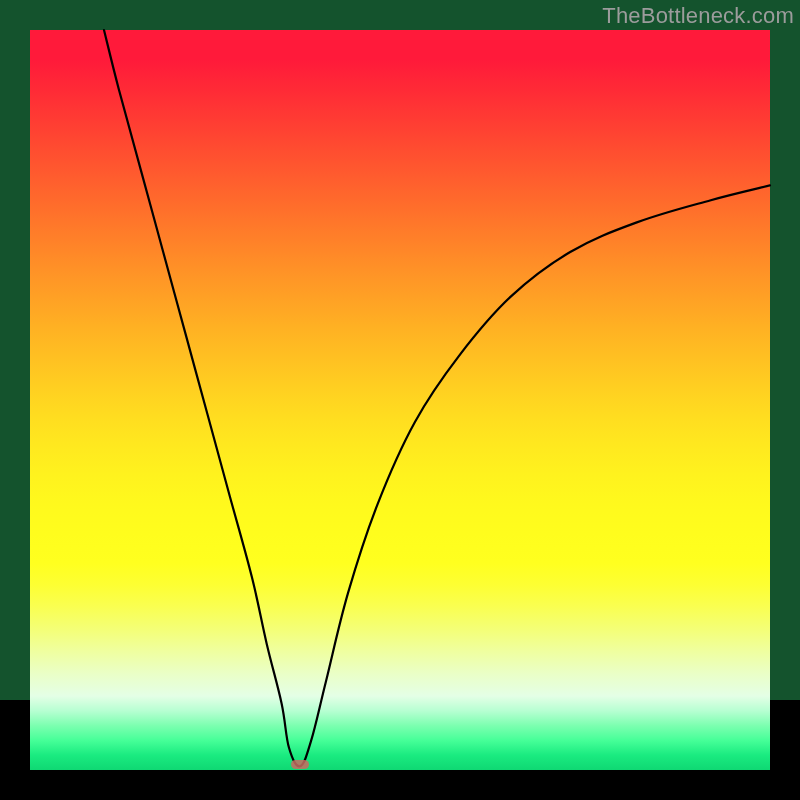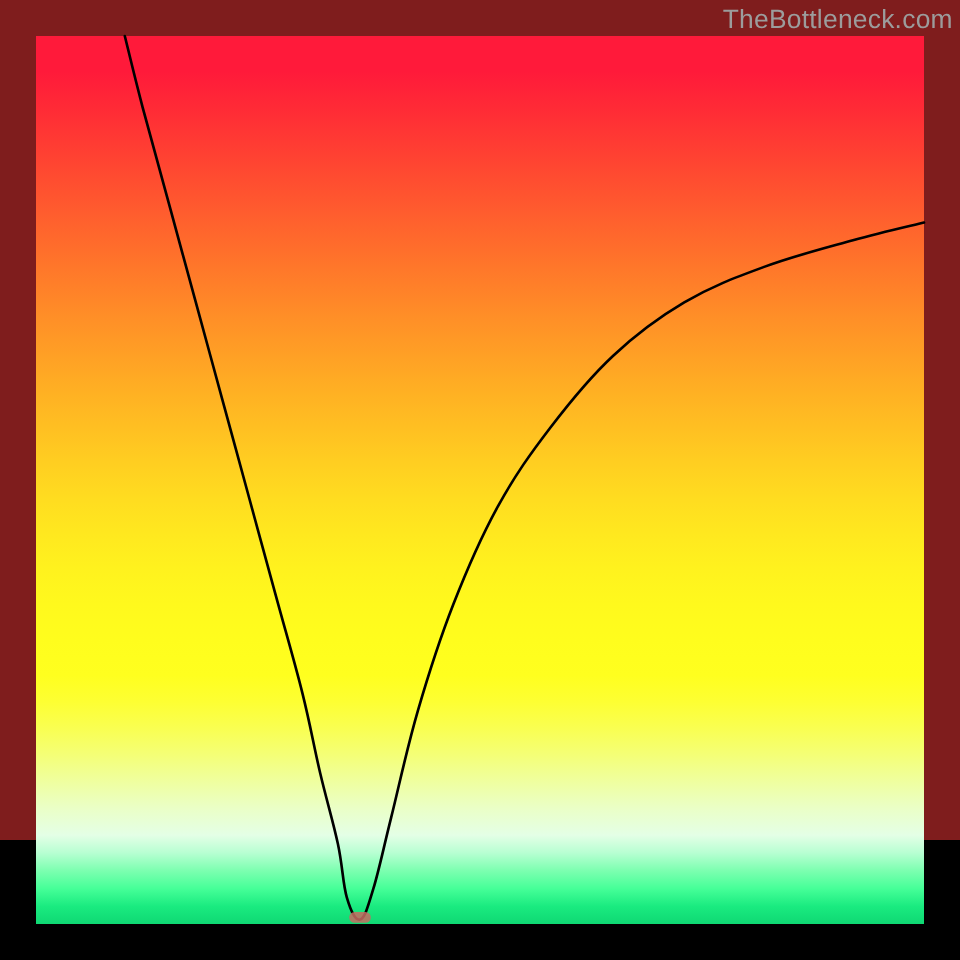--- a/index.html
+++ b/index.html
@@ -10,21 +10,21 @@
     background: #000000;
     overflow: hidden;
     font-family: Arial, Helvetica, sans-serif;
   }
   .frame {
     position: absolute;
     top: 0;
     left: 0;
     width: 800px;
     height: 700px;
-    background: #7f1d1d;
+    background: #14532d;
   }
   .plot-area {
     position: absolute;
     left: 30px;
     top: 30px;
     width: 740px;
     height: 740px;
     
     background: linear-gradient(to bottom,
       #ff1a3a 0%,

